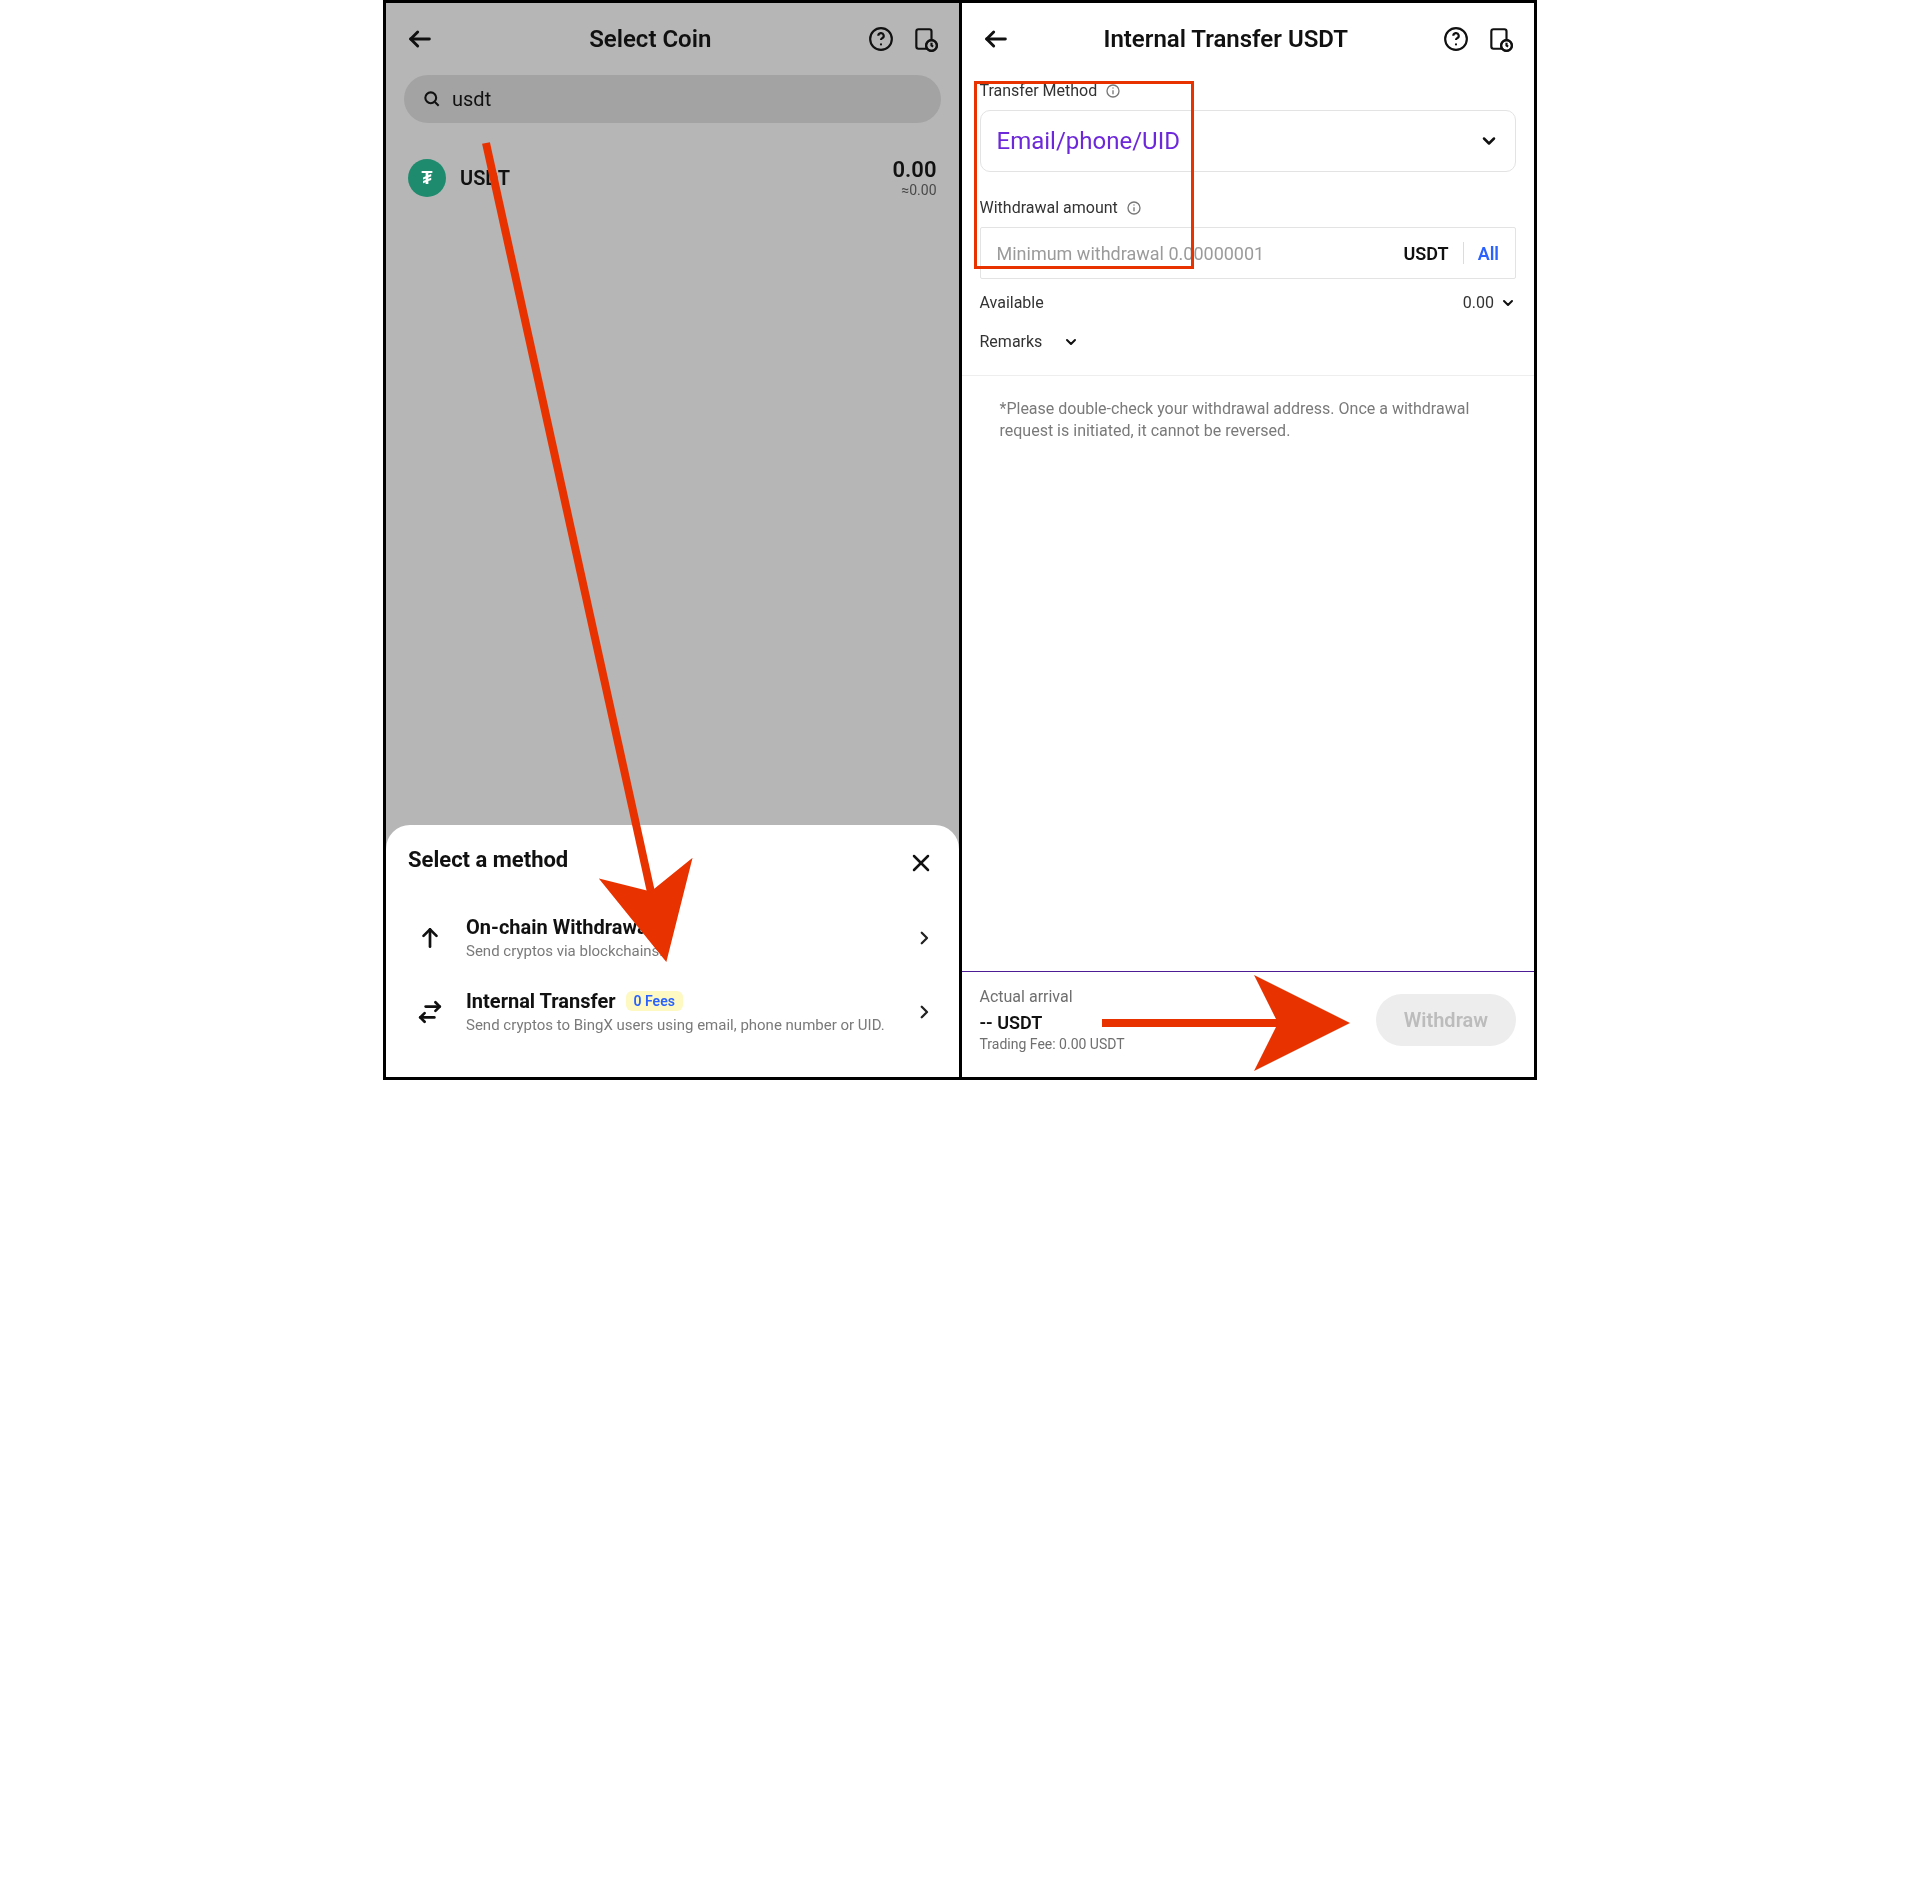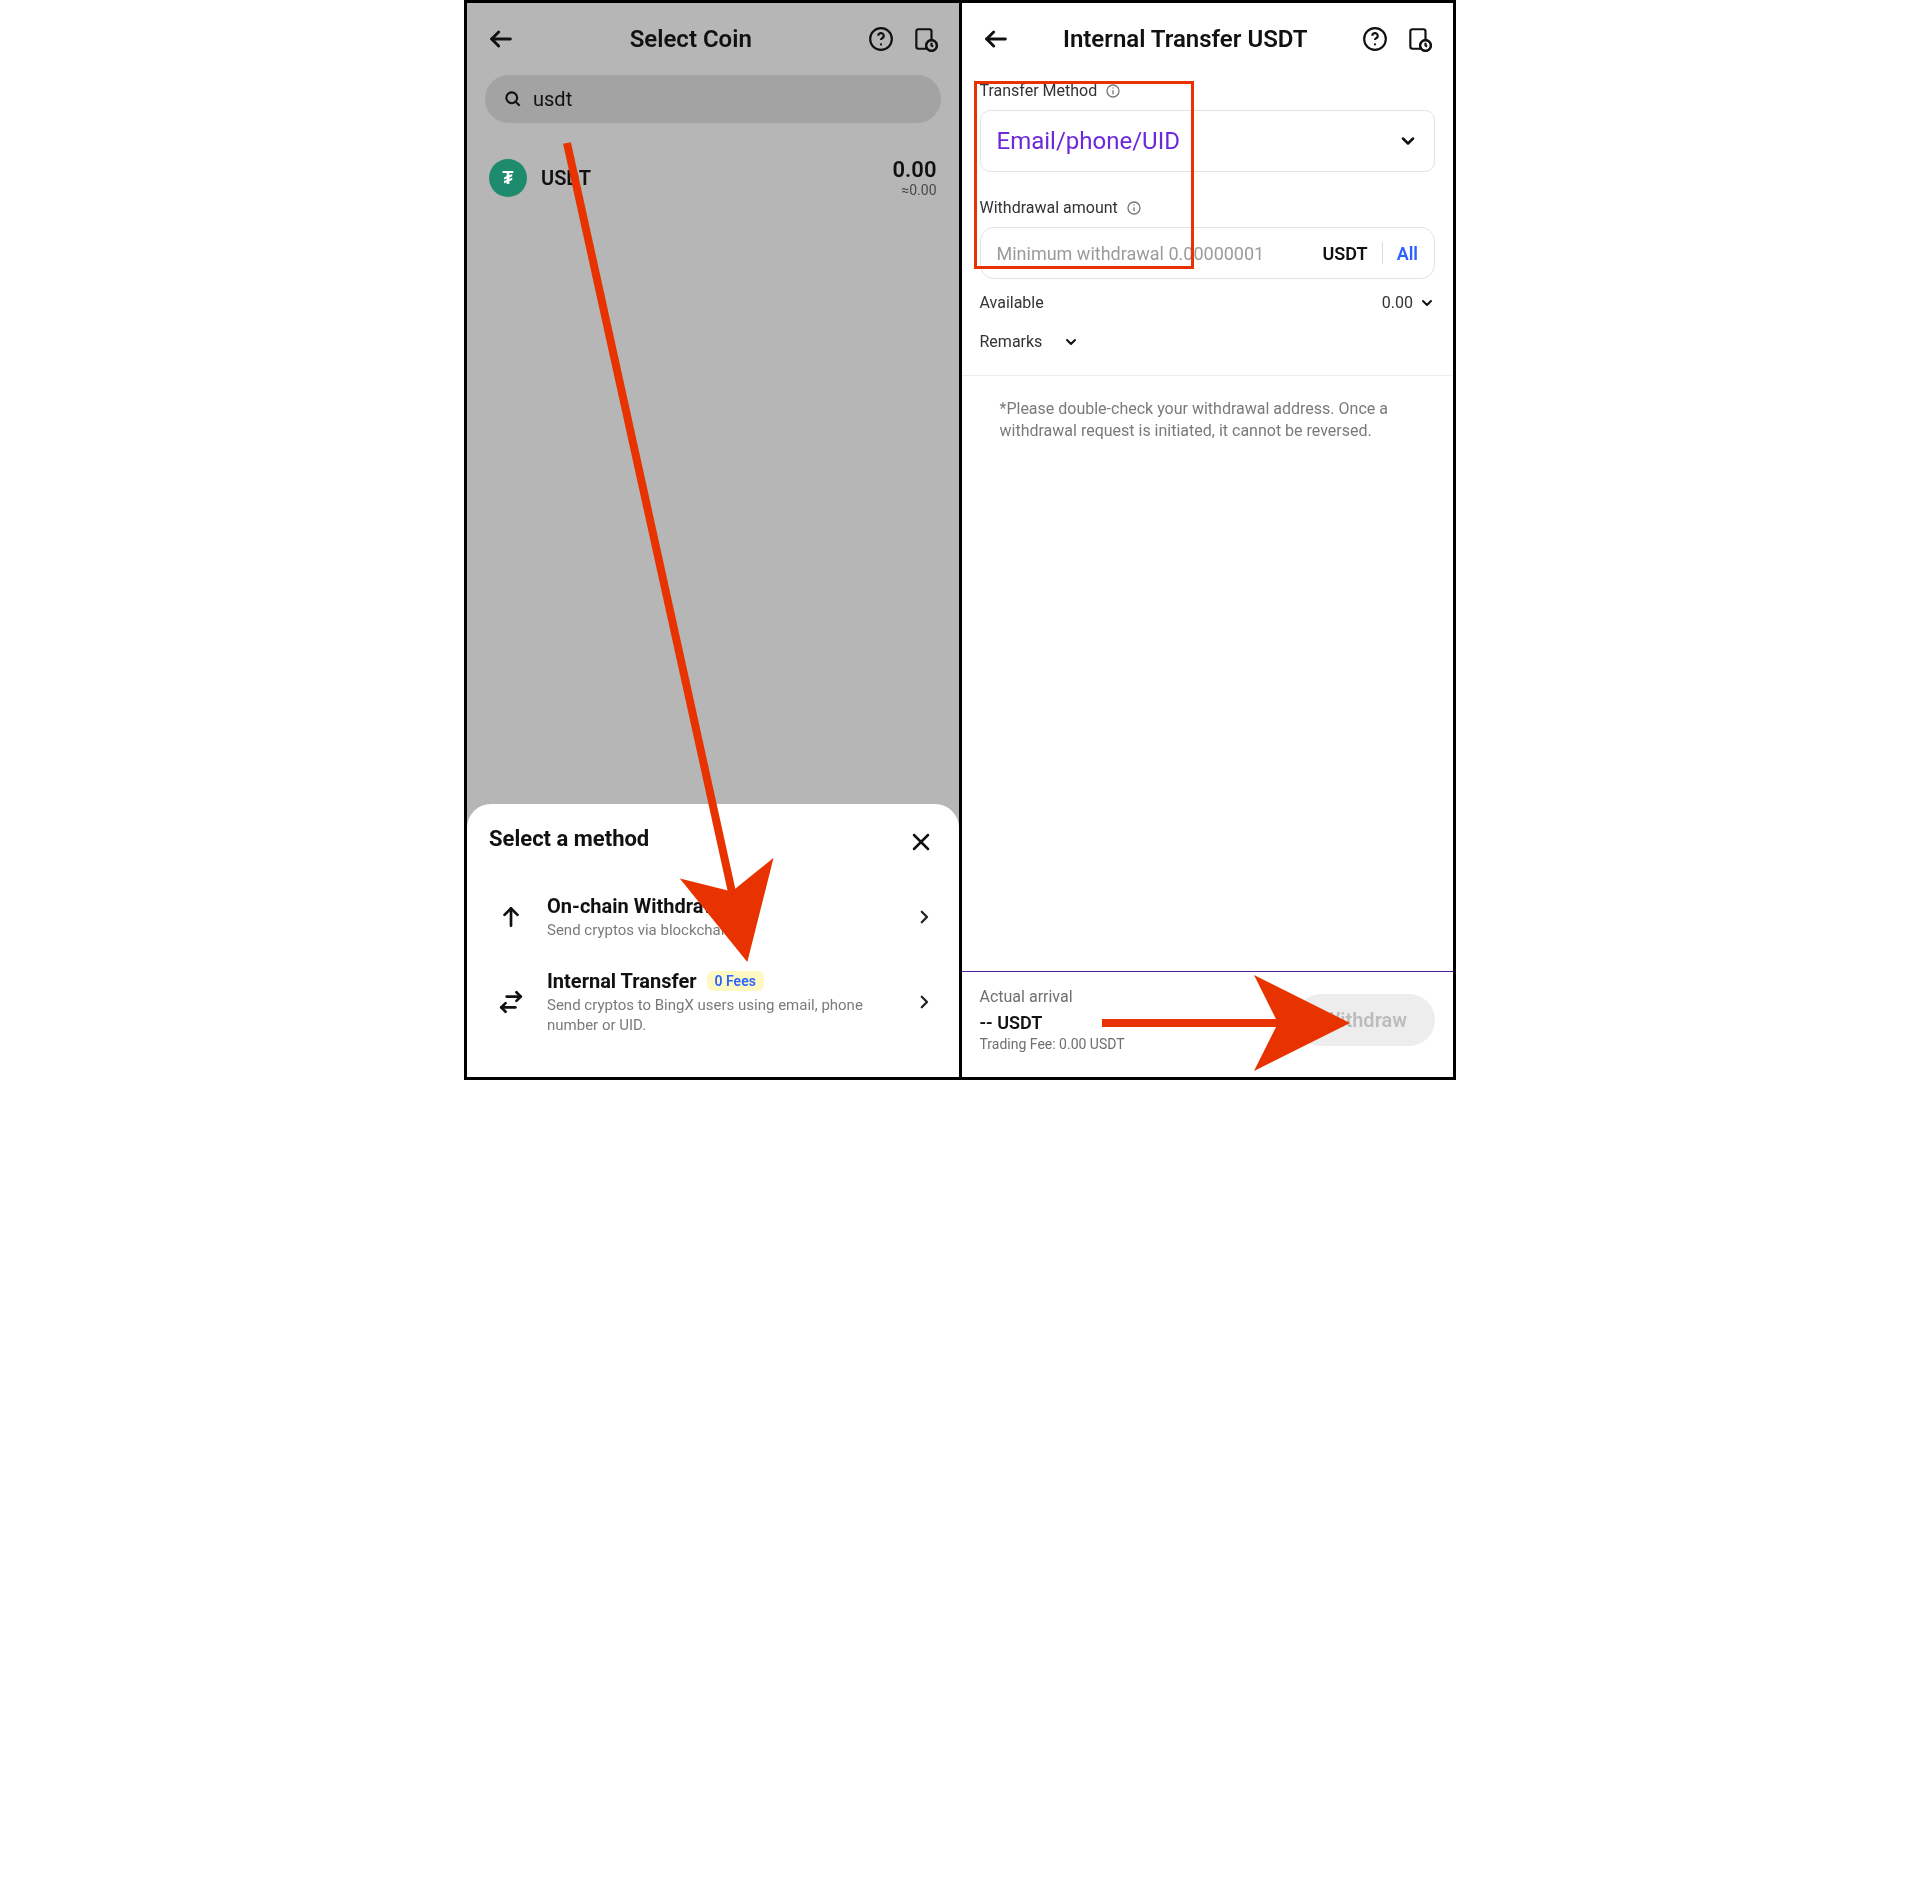--- a/index.html
+++ b/index.html
@@ -1,17 +1,17 @@
 <!DOCTYPE html>
 <html><head>
 <meta charset="utf-8">
 <style>
   * { box-sizing: border-box; margin: 0; padding: 0; font-family: -apple-system, BlinkMacSystemFont, "Segoe UI", Roboto, Helvetica, Arial, sans-serif; }
   body { width: 1920px; height: 1898px; background: #fff; display: flex; justify-content: center; }
-  .stage { width: 992px; height: 1080px; border: 3px solid #000; display: flex; position: relative; }
+  .stage { width: 1154px; height: 1080px; border: 3px solid #000; display: flex; position: relative; }
   .pane { flex: 1; position: relative; background: #fff; }
   .pane-left { background: #b6b6b6; overflow: hidden; }
   .divider { width: 3px; background: #000; }
   .header { display: flex; align-items: center; padding: 20px 18px; gap: 12px; }
   .title { flex: 1; text-align: center; font-size: 24px; font-weight: 600; color: #111; }
   .icon-btn { width: 32px; height: 32px; display: flex; align-items: center; justify-content: center; color: #111; }
   .search-box { margin: 0 18px 18px 18px; background: #a3a3a3; border-radius: 999px; display: flex; align-items: center; padding: 12px 18px; gap: 10px; }
   .search-input { background: transparent; border: none; outline: none; font-size: 20px; color: #111; flex: 1; }
   .coin-row { display: flex; align-items: center; padding: 16px 22px; gap: 14px; }
   .coin-badge { width: 38px; height: 38px; border-radius: 50%; background: #1f8b6e; display: flex; align-items: center; justify-content: center; color: #fff; font-weight: 700; font-size: 18px; }
@@ -29,21 +29,21 @@
   .method-desc { font-size: 15px; color: #7a7a7a; line-height: 1.35; margin-top: 2px; }
   .badge-fees { background: #fef9c3; color: #2a62ff; font-size: 14px; font-weight: 600; padding: 2px 8px; border-radius: 6px; }
   .chev { color: #222; }
 
   
   .r-pad { padding: 0 18px; }
   .section-head { display: flex; align-items: center; gap: 8px; margin-top: 6px; color: #333; font-size: 16px; }
   .field-box { margin-top: 10px; border: 1px solid #e3e3e3; border-radius: 10px; padding: 16px 16px; display: flex; align-items: center; gap: 10px; }
   .field-placeholder { font-size: 24px; color: #6d28d9; flex: 1; }
   .chev-down { color: #111; }
-  .amt-box { margin-top: 10px; border: 1px solid #e3e3e3; border-radius: 14px; padding: 14px 16px; display: flex; align-items: center; gap: 14px; }
+  .amt-box { margin-top: 10px; border: 1px solid #e3e3e3; border-radius: 2px; padding: 14px 16px; display: flex; align-items: center; gap: 14px; }
   .amt-ph { font-size: 18px; color: #9b9b9b; flex: 1; }
   .amt-unit { font-size: 18px; font-weight: 600; color: #111; }
   .amt-sep { width: 1px; height: 22px; background: #dcdcdc; }
   .amt-all { font-size: 18px; font-weight: 600; color: #2a62ff; }
   .row-inline { display: flex; align-items: center; justify-content: space-between; margin-top: 14px; color: #333; font-size: 16px; }
   .thin-div { height: 1px; background: #eee; margin: 24px -18px 0 -18px; }
   .warn { margin-top: 22px; color: #7a7a7a; font-size: 16px; line-height: 1.4; margin-left: 20px; }
   .footer { position: absolute; left: 0; right: 0; bottom: 0; border-top: 1px solid #4c1d95; padding: 14px 18px 22px 18px; display: flex; align-items: center; gap: 16px; }
   .footer-info { flex: 1; color: #6f6f6f; font-size: 14px; line-height: 1.4; }
   .footer-info .actual { color: #6f6f6f; font-size: 16px; }

